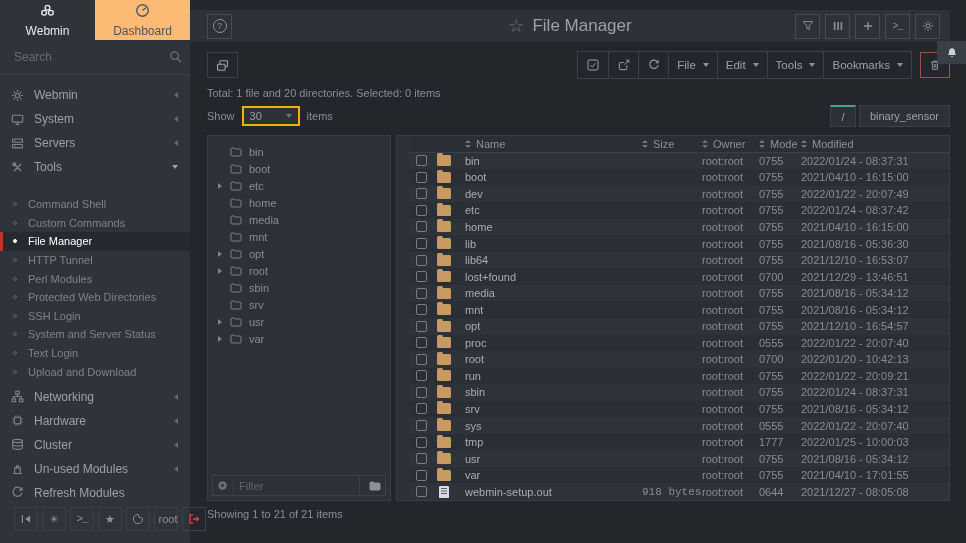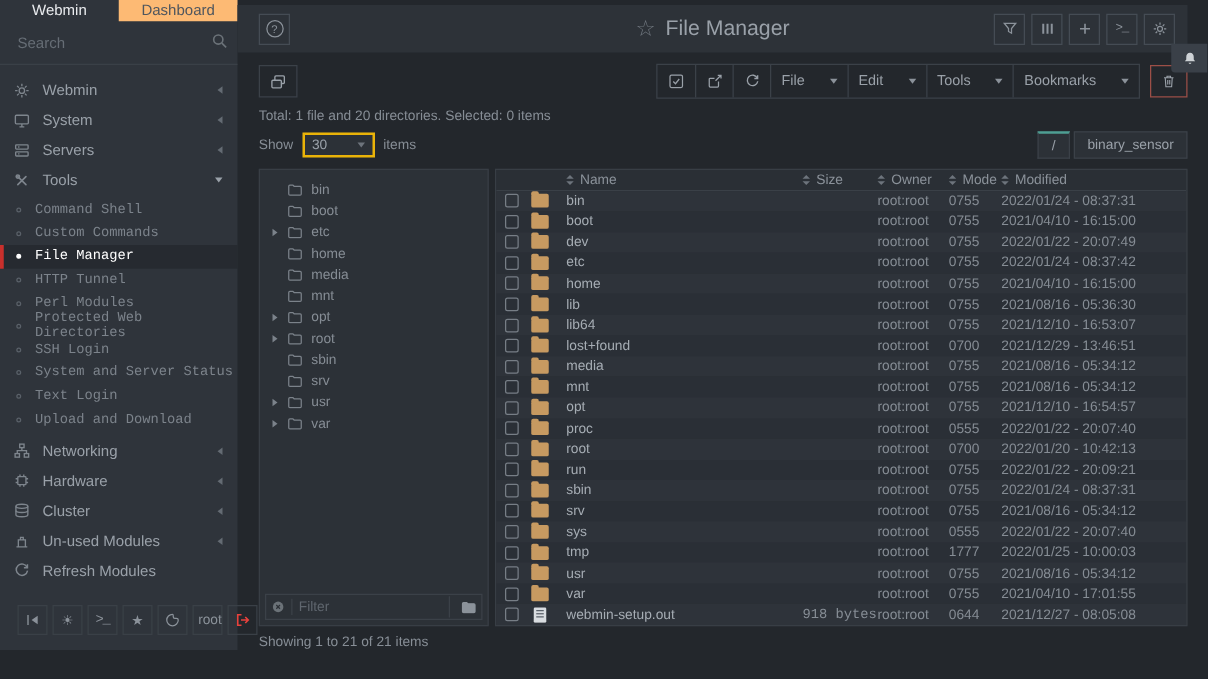--- a/index.html
+++ b/index.html
@@ -1,18 +1,18 @@
 <!DOCTYPE html>
 <html><head>
 <meta charset="utf-8">
 <style>
   * { margin:0; padding:0; box-sizing:border-box; }
   html,body { width:966px; height:543px; overflow:hidden; background:#23272c;
     font-family:"Liberation Sans", sans-serif; font-size:11px; color:#9aa1a9; }
-  .app { display:flex; width:966px; height:520px;align-items:flex-end; }
+  .app { display:flex; width:966px; height:520px; }
 
   
   .sidebar { width:190px; height:543px; background:#2f343b; display:flex; flex-direction:column; flex:0 0 190px; }
   .tabs { display:flex; height:40px; }
   .tab { flex:1; display:flex; flex-direction:column; align-items:center; justify-content:center; gap:3px;
          font-size:12px; color:#e9ebee; cursor:pointer; }
   .tab svg { stroke:#e9ebee; }
   .tab.dark { background:#fdba74; color:#4f565e; }
   .tab.dark svg { stroke:#4f565e; }
   .search-row { position:relative; height:35px; display:flex; align-items:center; padding:0 14px; border-bottom:1px solid #3a4047; }
@@ -20,21 +20,21 @@
         font-family:"Liberation Sans", sans-serif; }
   .search-row input::placeholder { color:#666d75; }
   .search-row svg { stroke:#6b7278; }
   nav { flex:1; padding-top:8px; overflow:hidden; }
   .cat { height:24px; display:flex; align-items:center; padding:0 12px 0 11px; font-size:12px; color:#9aa1a9; cursor:pointer; }
   .cat .cicon { width:14px; margin-right:9px; display:flex; }
   .cat .cicon svg { stroke:#7e858d; fill:none; }
   .cat .clabel { flex:1; }
   .chev-left { width:0; height:0; border-top:3.5px solid transparent; border-bottom:3.5px solid transparent; border-right:4px solid #646b73; }
   .chev-down { width:0; height:0; border-left:3.5px solid transparent; border-right:3.5px solid transparent; border-top:4px solid #9aa1a9; }
-  .sublist { margin:3px 0 4px;font-family:Liberation Mono, monospace; }
+  .sublist { margin:16px 0 4px; }
   .subitem { position:relative; height:18.6px; display:flex; align-items:center; padding-left:28px; font-size:11px; color:#7c838b; cursor:pointer; }
   .subitem .bullet { position:absolute; left:13px; width:4px; height:4px; border:1px solid #5a6169; border-radius:50%; }
   .subitem.active { color:#ffffff; background:rgba(0,0,0,.18); }
   .subitem.active .bullet { background:#fff; border-color:#fff; }
   .subitem.active::before { content:""; position:absolute; left:0; top:0; bottom:0; width:3px; background:#c9302c; }
   .side-footer { display:flex; gap:4px; padding:0 0 12px 14px; align-items:center; }
   .sf-btn { height:24px; min-width:24px; border:1px solid #3a4047; background:transparent; display:flex; align-items:center;
         justify-content:center; gap:4px; color:#8b929a; font-size:11px; cursor:pointer; font-family:"Liberation Sans", sans-serif; }
   .sf-btn svg { stroke:#8b929a; fill:none; }
   .sf-btn .glyph { font-size:11px; color:#8b929a; }
@@ -55,21 +55,21 @@
   .bell-tab { position:absolute; top:41px; right:0; width:29px; height:23px; background:#3a4048; border-radius:0 0 0 3px;
         display:flex; align-items:center; justify-content:center; z-index:6; cursor:pointer; }
   .bell-tab svg { fill:#ced2d6; }
 
   .content { flex:1; padding-left:17px; display:flex; flex-direction:column; }
   .toolbar-row { margin-top:9px; display:flex; align-items:center; }
   .tbtn { height:26px; min-width:30px; border:1px solid #3b4148; background:transparent; display:flex; align-items:center;
         justify-content:center; cursor:pointer; color:#9aa1a9; padding:0 8px; font-size:11.5px; font-family:"Liberation Sans", sans-serif; }
   .tbtn svg { stroke:#9aa1a9; fill:none; }
   .right-group { margin-left:auto; display:flex; border:1px solid #3b4148; }
-  .right-group .tbtn { border:none; border-left:1px solid #3b4148;gap:13px; }
+  .right-group .tbtn { border:none; border-left:1px solid #3b4148; }
   .right-group .tbtn:first-child { border-left:none; }
   .menu-btn .caret { margin-left:7px; width:0; height:0; border-left:3.5px solid transparent; border-right:3.5px solid transparent; border-top:4px solid #8b929a; }
   .trash-btn { margin-left:8px; border-color:#9c4f47 !important; }
   .total-row { margin-top:8px; color:#878e96; }
   .show-row { margin-top:6px; margin-bottom:8px; display:flex; align-items:center; gap:7px; color:#878e96; }
   .show-select { width:58px; height:20px; border:2px solid #eab308; background:#2c3137; display:flex; align-items:center;
         padding:0 6px; color:#9aa1a9; cursor:pointer; }
   .show-select .caret { margin-left:auto; width:0; height:0; border-left:3px solid transparent; border-right:3px solid transparent; border-top:4px solid #6d747c; }
   .breadcrumb { margin-left:auto; display:flex; gap:3px; }
   .bc-btn { height:22px; border:1px solid #3b4148; background:#2c3137; color:#9aa1a9; display:flex; align-items:center;
@@ -87,21 +87,21 @@
   .tree-item .f-outline { margin:0 7px 0 2px; display:flex; }
   .tree-item svg { stroke:#7b828a; fill:none; }
   .filter-bar { margin:3px 4px 4px; height:21px; border:1px solid #3b4148; display:flex; align-items:center; padding:0 4px; gap:5px; }
   .filter-bar .divider { width:1px; height:13px; background:#3b4148; }
   .filter-bar input { flex:1; min-width:20px; background:transparent; border:none; outline:none; color:#9aa1a9; font-size:11px;
         font-family:"Liberation Sans", sans-serif; }
   .filter-bar input::placeholder { color:#5f666e; }
   .filter-folder { width:22px; height:17px; border-left:1px solid #3b4148; display:flex; align-items:center; justify-content:flex-end; cursor:pointer; }
   .filter-folder svg { stroke:#8b929a; fill:none; }
 
-  .table-panel { flex:1; display:flex; flex-direction:column; overflow:hidden; }
+  .table-panel { flex:1; display:flex; flex-direction:column; overflow:hidden;padding-left:12px; }
   .thead { height:18px; display:flex; align-items:center; border-bottom:1px solid #3a4047; background:#2a2f35; }
   .thead .spacer { width:56px; flex:0 0 56px; }
   .cols { flex:1; display:flex; }
   .th { display:flex; align-items:center; gap:5px; color:#8b929a; cursor:pointer; }
   .th:nth-of-type(1) { flex:1; }
   .th:nth-of-type(2) { width:60px; flex:0 0 60px; }
   .th:nth-of-type(3) { width:57px; flex:0 0 57px; }
   .th:nth-of-type(4) { width:42px; flex:0 0 42px; }
   .th:nth-of-type(5) { width:148px; flex:0 0 148px; }
   .sort { display:inline-flex; flex-direction:column; gap:1.5px; }

